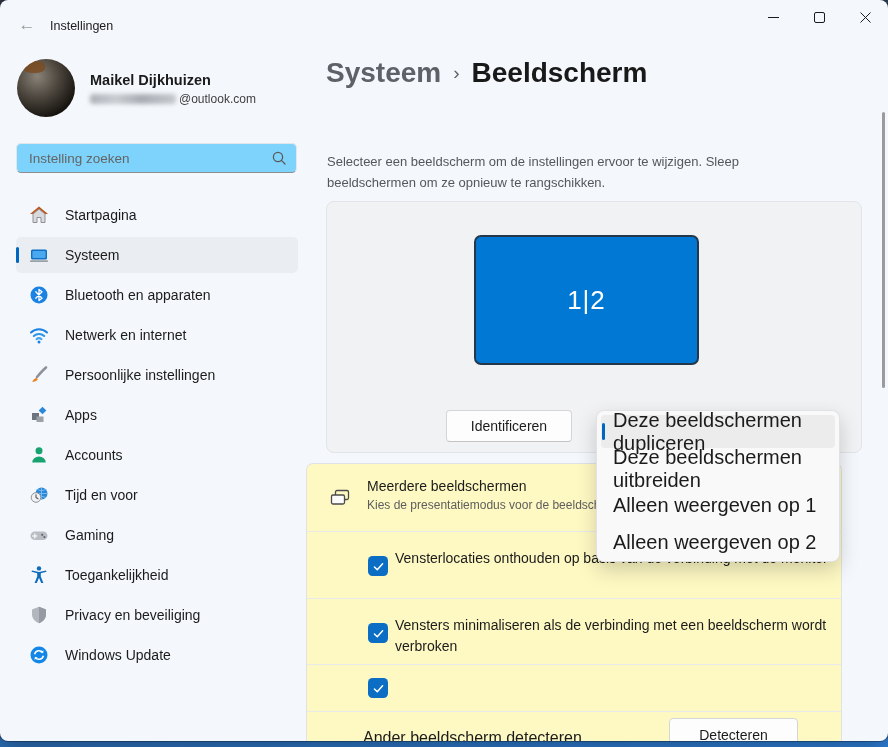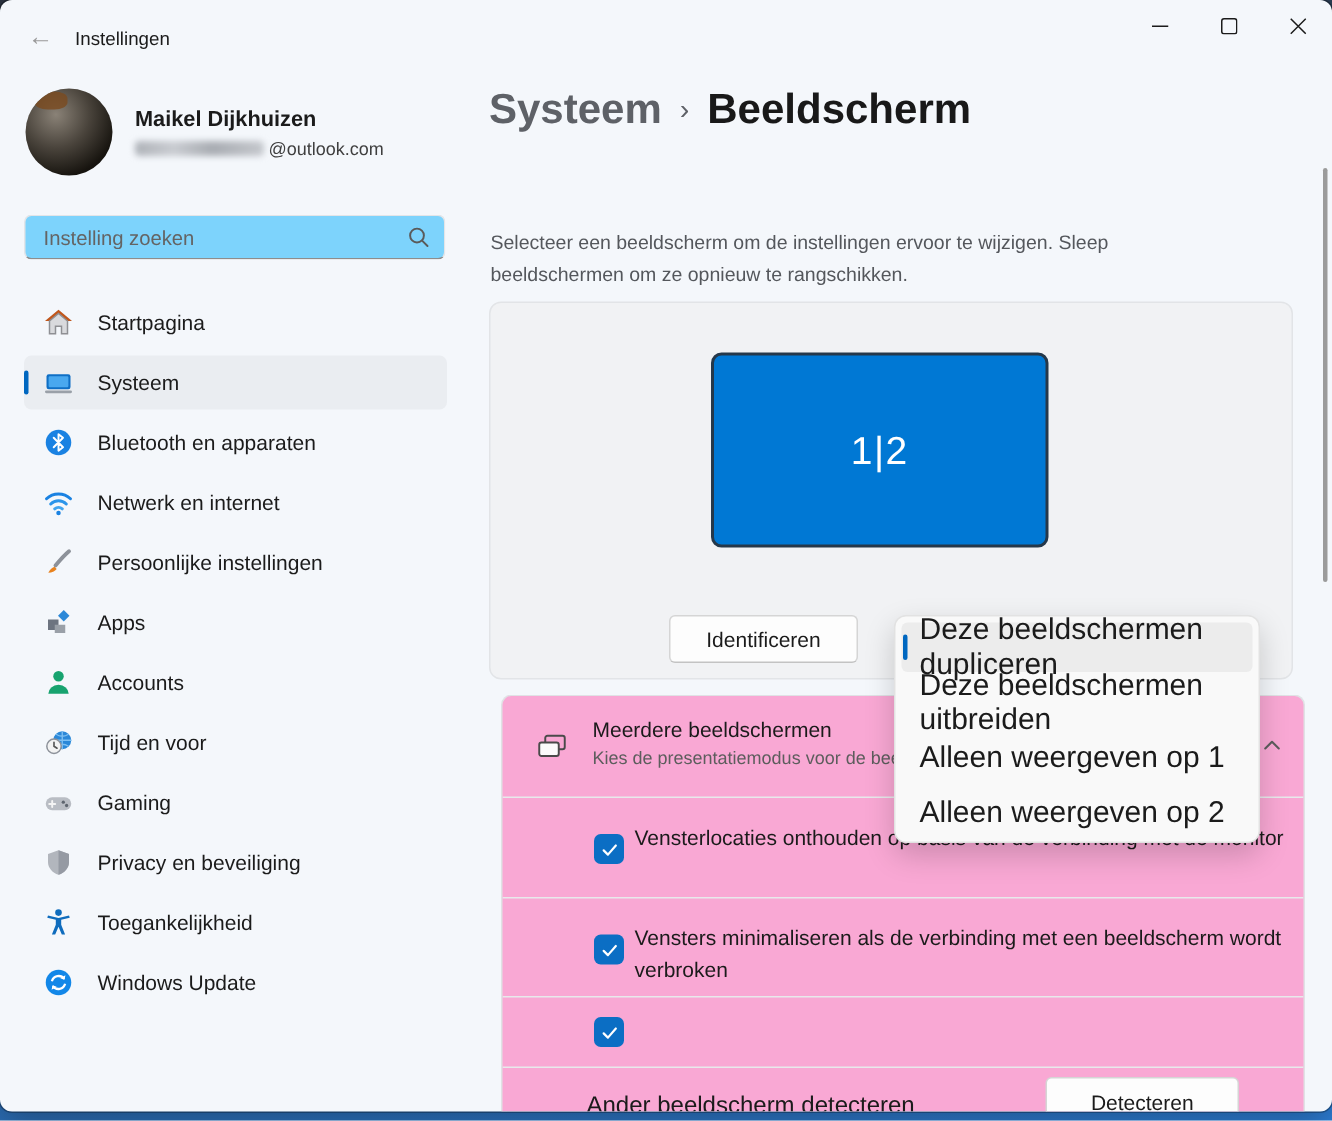--- a/index.html
+++ b/index.html
@@ -72,22 +72,22 @@
     position:absolute; left:147px; top:33px; width:225px; height:130px;
     background:#0078d4; border:2px solid #25384a; border-radius:7px;
     display:flex; align-items:center; justify-content:center; cursor:default;
   }
   .monitor-label { color:#fff; font-size:26px; font-weight:400; letter-spacing:1px; }
   .identify-btn {
     position:absolute; left:119px; top:208px; width:126px; height:32px;
     background:#fdfdfd; border:1px solid #d5d5d5; border-bottom-color:#c3c3c3; border-radius:4px;
     font-size:14px; color:#1b1b1b; display:flex; align-items:center; justify-content:center;
   }
-  .cards { position:absolute; left:334px; top:463px; width:536px; height:278px;
-    background:#f9a8d4; border:1px solid #e0e2e5; border-bottom:none; border-radius:7px 7px 0 0; overflow:hidden; }
+  .cards { position:absolute; left:306px; top:463px; width:536px; height:278px;
+    background:#fef9c3; border:1px solid #e0e2e5; border-bottom:none; border-radius:7px 7px 0 0; overflow:hidden; }
   .card-header { position:relative; height:67px; }
   .mdisp-icon { position:absolute; left:21px; top:22px; }
   .card-header-text { position:absolute; left:60px; top:14px; }
   .card-title { font-size:14px; color:#1b1b1b; }
   .card-subtitle { font-size:12px; color:#5d5d5d; margin-top:4px; white-space:nowrap; }
   .chevron-up { position:absolute; right:14px; top:26px; }
   .card-row { position:relative; border-top:1px solid #e8e9eb; }
   .row-check1 { height:67px; } .row-check2 { height:66px; } .row-check3 { height:47px; } .row-detect { height:97px; }
   .checkbox {
     position:absolute; left:61px; width:20px; height:20px; border-radius:4.5px;
@@ -252,34 +252,34 @@
             <path d="M5.8 9 v4 M3.8 11 h4" stroke="#f4f4f4" stroke-width="1.3" stroke-linecap="round"></path>
             <circle cx="13.2" cy="9.8" r="1.1" fill="#5f6670"></circle>
             <circle cx="15.4" cy="12" r="1.1" fill="#5f6670"></circle>
           </svg>
       </span>
       <span class="nav-label">Gaming</span>
     </div>
     <div class="nav-item">
       <span class="nav-icon">
         <svg width="20" height="20" viewBox="0 0 20 20">
+            <circle cx="10" cy="3.4" r="2.2" fill="#0f6cbd"></circle>
+            <path d="M2.5 6.8 L8.2 8.2 L8.2 11.5 L5.6 18 L7.8 18 L10 12.8 L12.2 18 L14.4 18 L11.8 11.5 L11.8 8.2 L17.5 6.8 L17 5.4 L10 7 L3 5.4 Z" fill="#0f6cbd"></path>
+          </svg>
+      </span>
+      <span class="nav-label">Toegankelijkheid</span>
+    </div>
+    <div class="nav-item">
+      <span class="nav-icon">
+        <svg width="20" height="20" viewBox="0 0 20 20">
             <path d="M10 1.8 L17 4.4 V9.6 C17 13.6 14.2 16.7 10 18.2 C5.8 16.7 3 13.6 3 9.6 V4.4 Z" fill="#b2b6bd"></path>
             <path d="M10 1.8 L17 4.4 V9.6 C17 13.6 14.2 16.7 10 18.2 Z" fill="#959aa3"></path>
           </svg>
       </span>
       <span class="nav-label">Privacy en beveiliging</span>
-    </div>
-    <div class="nav-item">
-      <span class="nav-icon">
-        <svg width="20" height="20" viewBox="0 0 20 20">
-            <circle cx="10" cy="3.4" r="2.2" fill="#0f6cbd"></circle>
-            <path d="M2.5 6.8 L8.2 8.2 L8.2 11.5 L5.6 18 L7.8 18 L10 12.8 L12.2 18 L14.4 18 L11.8 11.5 L11.8 8.2 L17.5 6.8 L17 5.4 L10 7 L3 5.4 Z" fill="#0f6cbd"></path>
-          </svg>
-      </span>
-      <span class="nav-label">Toegankelijkheid</span>
     </div>
     <div class="nav-item">
       <span class="nav-icon">
         <svg width="20" height="20" viewBox="0 0 20 20">
             <circle cx="10" cy="10" r="8.5" fill="#1287e8"></circle>
             <path d="M5.6 9.2 a4.6 4.6 0 0 1 8.2-1.6" fill="none" stroke="#fff" stroke-width="1.5"></path>
             <path d="M14.6 5.2 L14 8.2 L11.2 7.2 Z" fill="#fff"></path>
             <path d="M14.4 10.8 a4.6 4.6 0 0 1 -8.2 1.6" fill="none" stroke="#fff" stroke-width="1.5"></path>
             <path d="M5.4 14.8 L6 11.8 L8.8 12.8 Z" fill="#fff"></path>
           </svg>

